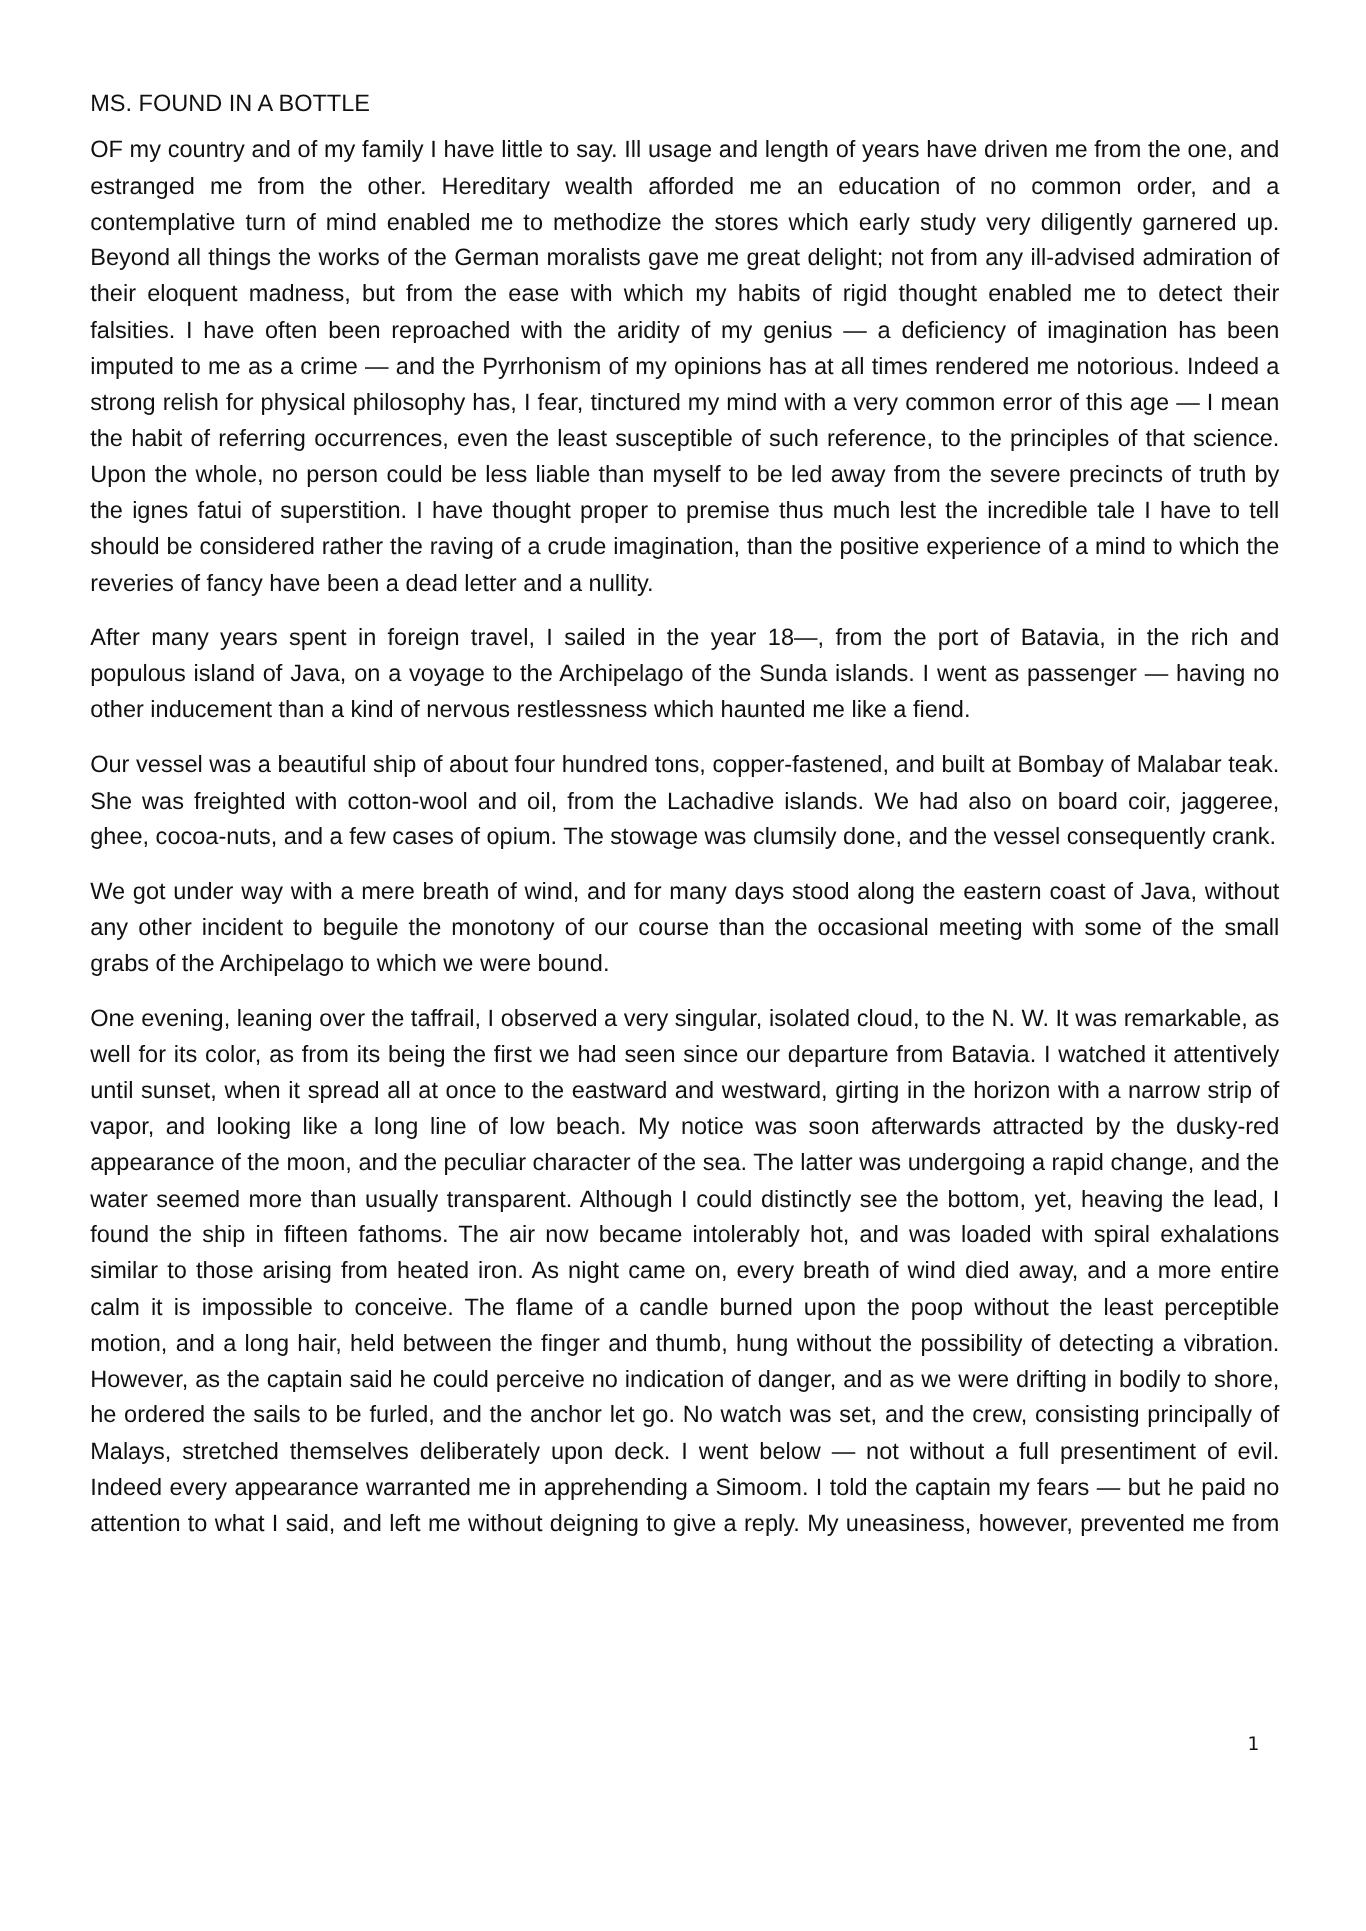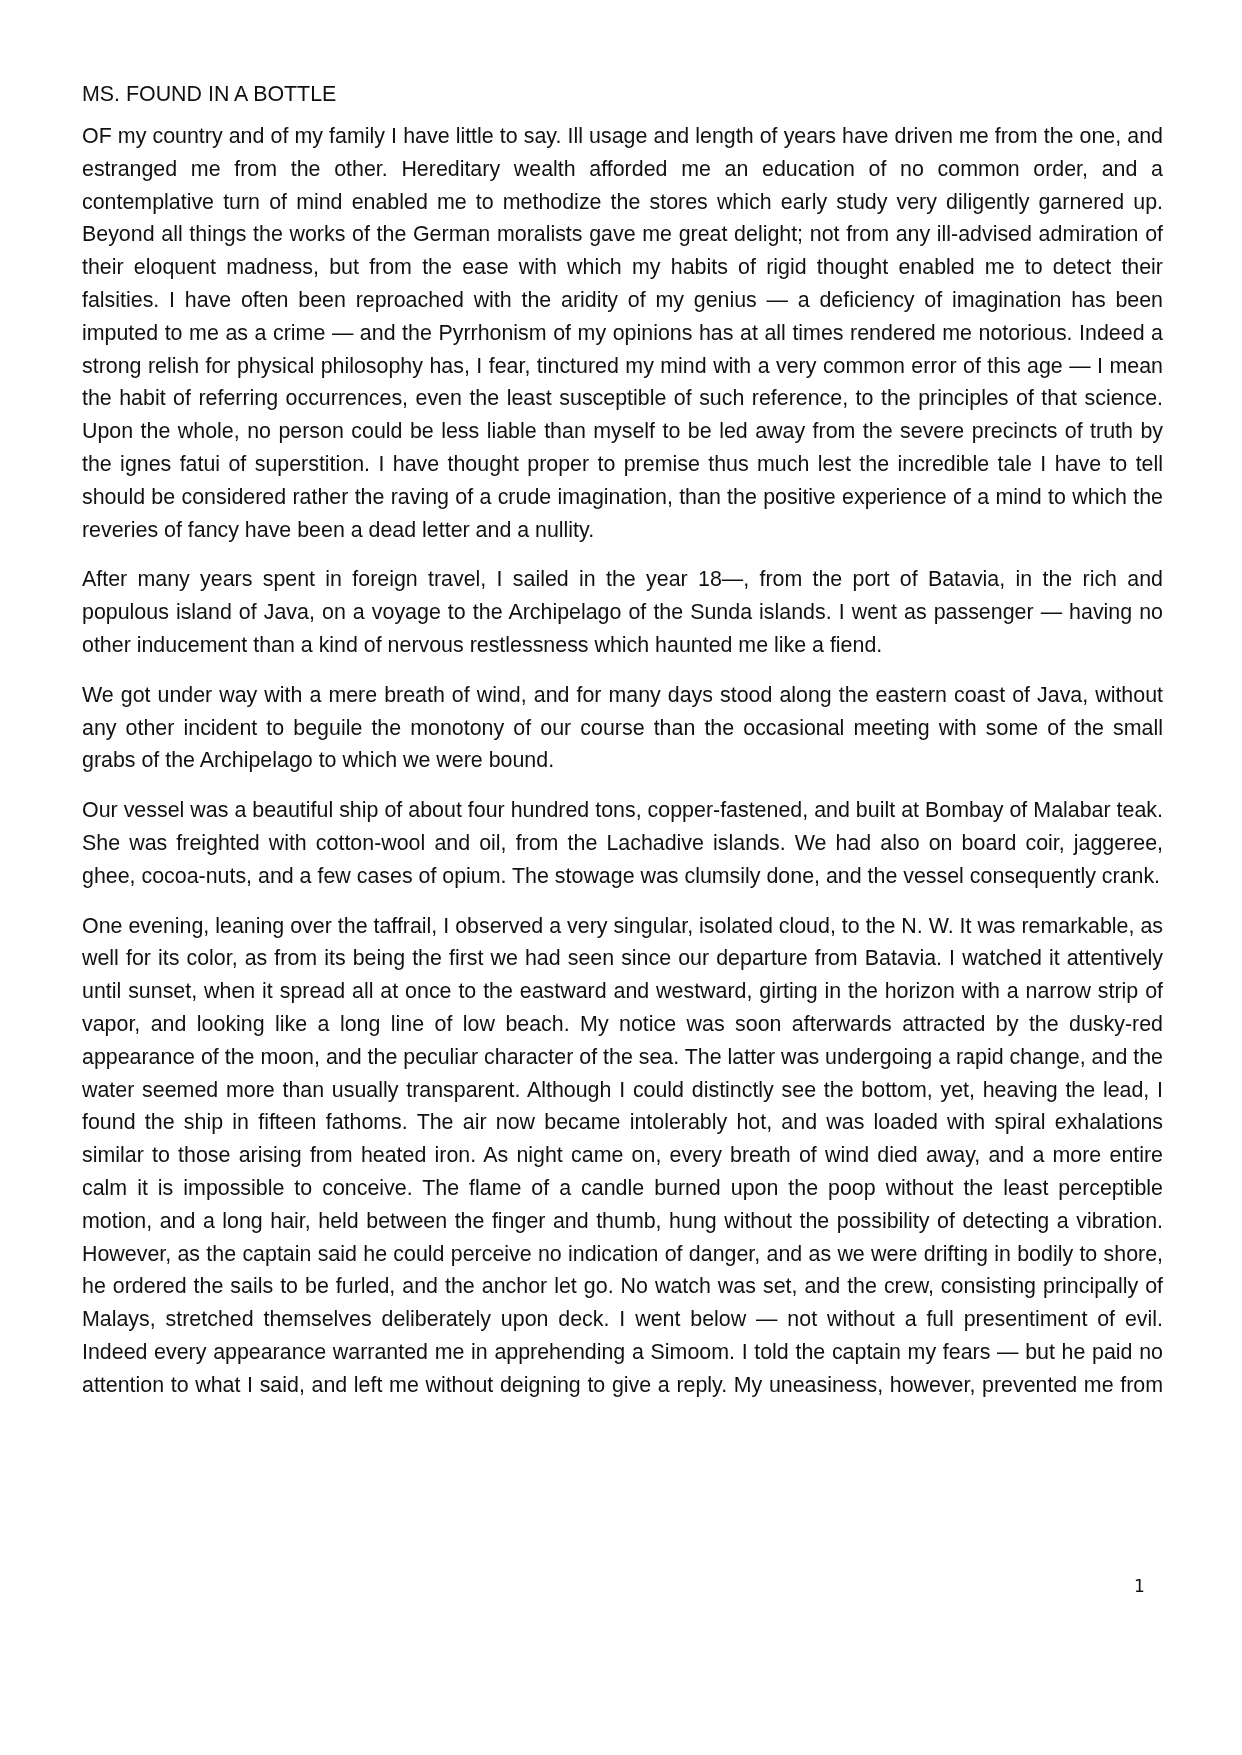--- a/index.html
+++ b/index.html
@@ -26,18 +26,18 @@
   }
 </style>
 </head>
 <body>
 
 <div class="page">
   <div class="content">
     <h1 class="title">MS. FOUND IN A BOTTLE</h1>
     <p class="para">OF my country and of my family I have little to say. Ill usage and length of years have driven me from the one, and estranged me from the other. Hereditary wealth afforded me an education of no common order, and a contemplative turn of mind enabled me to methodize the stores which early study very diligently garnered up. Beyond all things the works of the German moralists gave me great delight; not from any ill-advised admiration of their eloquent madness, but from the ease with which my habits of rigid thought enabled me to detect their falsities. I have often been reproached with the aridity of my genius — a deficiency of imagination has been imputed to me as a crime — and the Pyrrhonism of my opinions has at all times rendered me notorious. Indeed a strong relish for physical philosophy has, I fear, tinctured my mind with a very common error of this age — I mean the habit of referring occurrences, even the least susceptible of such reference, to the principles of that science. Upon the whole, no person could be less liable than myself to be led away from the severe precincts of  truth by the ignes fatui of superstition. I have thought proper to premise thus much lest the incredible tale I have to tell should be considered rather the raving of a crude imagination, than the positive experience of a mind to which the reveries of fancy have been a dead letter and a nullity.</p>
     <p class="para">After many years spent in foreign travel, I sailed in the year 18—, from the port of Batavia, in the rich and populous island of Java, on a voyage to the Archipelago of the Sunda islands. I went as passenger — having no other inducement than a kind of nervous restlessness which haunted me like a fiend.</p>
+    <p class="para">Our vessel was a beautiful ship of about four hundred tons, copper-fastened, and built at Bombay of Malabar teak. She was freighted with cotton-wool and oil, from the Lachadive islands. We had also on board coir, jaggeree, ghee, cocoa-nuts, and a few cases of opium. The stowage was clumsily done, and the vessel consequently crank.</p>
     <p class="para">We got under way with a mere breath of wind, and for many days stood along the eastern coast of Java, without any other incident to beguile the monotony of our course than the occasional meeting with some of the small grabs of the Archipelago to which we were bound.</p>
-    <p class="para">Our vessel was a beautiful ship of about four hundred tons, copper-fastened, and built at Bombay of Malabar teak. She was freighted with cotton-wool and oil, from the Lachadive islands. We had also on board coir, jaggeree, ghee, cocoa-nuts, and a few cases of opium. The stowage was clumsily done, and the vessel consequently crank.</p>
     <p class="para last" style="text-align-last: justify;">One evening, leaning over the taffrail, I observed a very singular, isolated cloud, to the N. W. It was remarkable, as well for its color, as from its being the first we had seen since our departure from Batavia. I watched it attentively until sunset, when it spread all at once to the eastward and westward, girting in the horizon with a narrow strip of vapor, and looking like a long line of low beach. My notice was soon afterwards attracted by the dusky-red appearance of the moon, and the peculiar character of the sea. The latter was undergoing a rapid change, and the water seemed more than usually transparent. Although I could distinctly see the bottom, yet, heaving the lead, I found the ship in fifteen fathoms. The air now became intolerably hot, and was loaded with spiral exhalations similar to those arising from heated iron. As night came on, every breath of wind died away, and a more entire calm it is impossible to conceive. The flame of a candle burned upon the poop without the least perceptible motion, and a long hair, held between the finger and thumb, hung without the possibility of detecting a vibration. However, as the captain said he could perceive no indication of danger, and as we were drifting in bodily to shore, he ordered the sails to be furled, and the anchor let go. No watch was set, and the crew, consisting principally of Malays, stretched themselves deliberately upon deck. I went below — not without a full presentiment of evil. Indeed every appearance warranted me in apprehending a Simoom. I told the captain my fears — but he paid no attention to what I said, and left me without deigning to give a reply. My uneasiness, however, prevented me from</p>
   </div>
   <div class="page-number">1</div>
 </div>
 
 </body></html>

